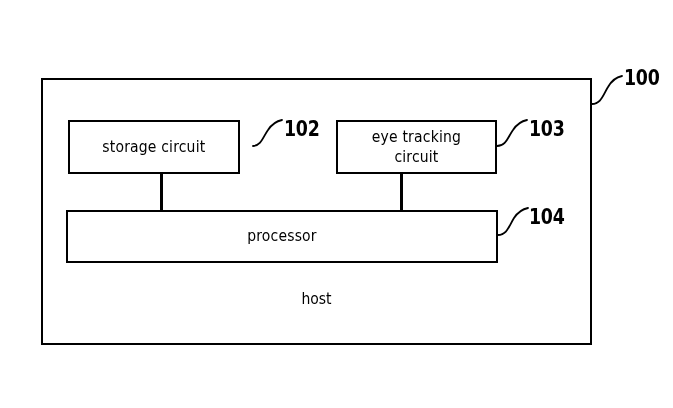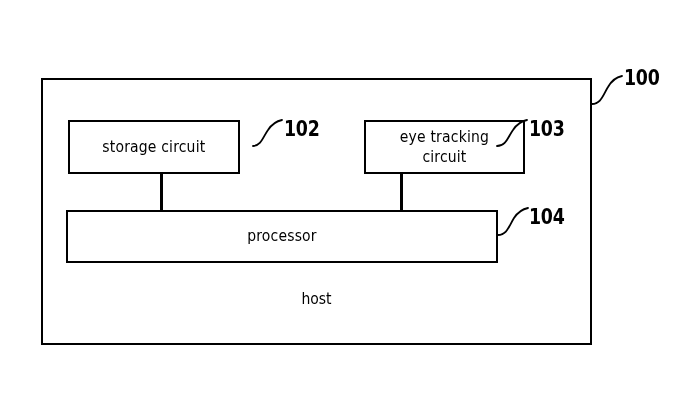--- a/index.html
+++ b/index.html
@@ -39,21 +39,21 @@
   .box-label {
     font-size: 16.5px;
     line-height: 1.22;
     color: #000000;
     letter-spacing: 0.2px;
     white-space: pre-line;
     transform: scaleX(0.94);
   }
 
   #storage-box  { left: 68px;  top: 120px; width: 172px; height: 54px; }
-  #eye-box      { left: 336px; top: 120px; width: 161px; height: 54px; margin-left: 28px; }
+  #eye-box      { left: 336px; top: 120px; width: 161px; height: 54px; }
   #processor-box{ left: 66px;  top: 210px; width: 432px; height: 53px; text-align: right; }
 
   
   .connector {
     position: absolute;
     background: #000000;
     width: 3px;
   }
   #conn-storage { left: 160px; top: 172px; height: 40px; }
   #conn-eye     { left: 400px; top: 172px; height: 40px; }

